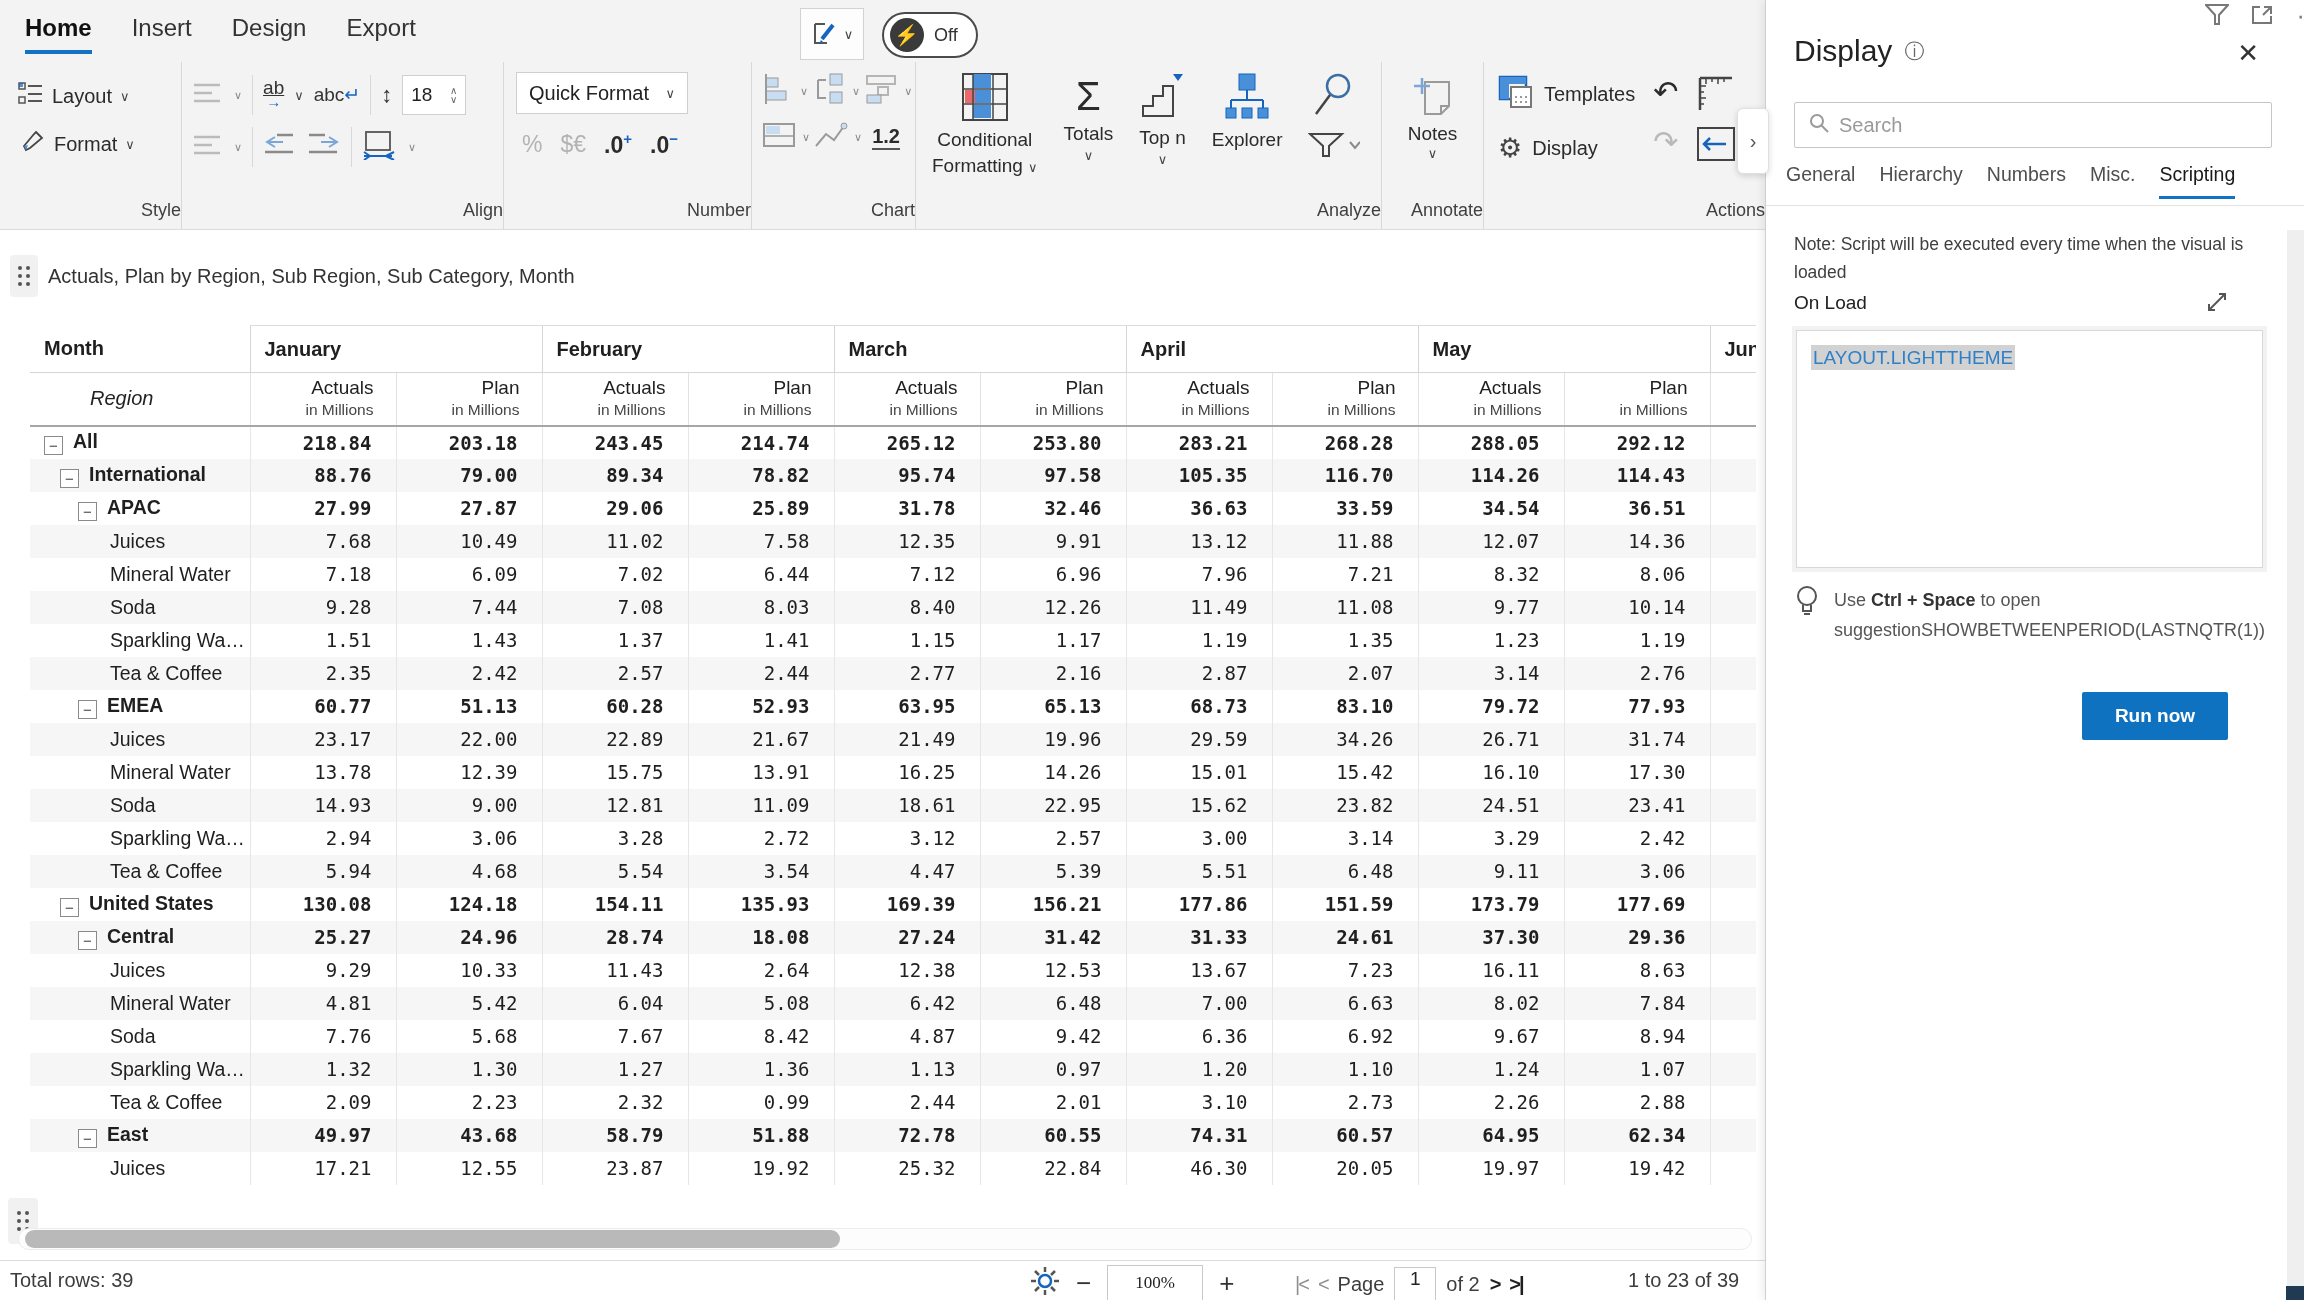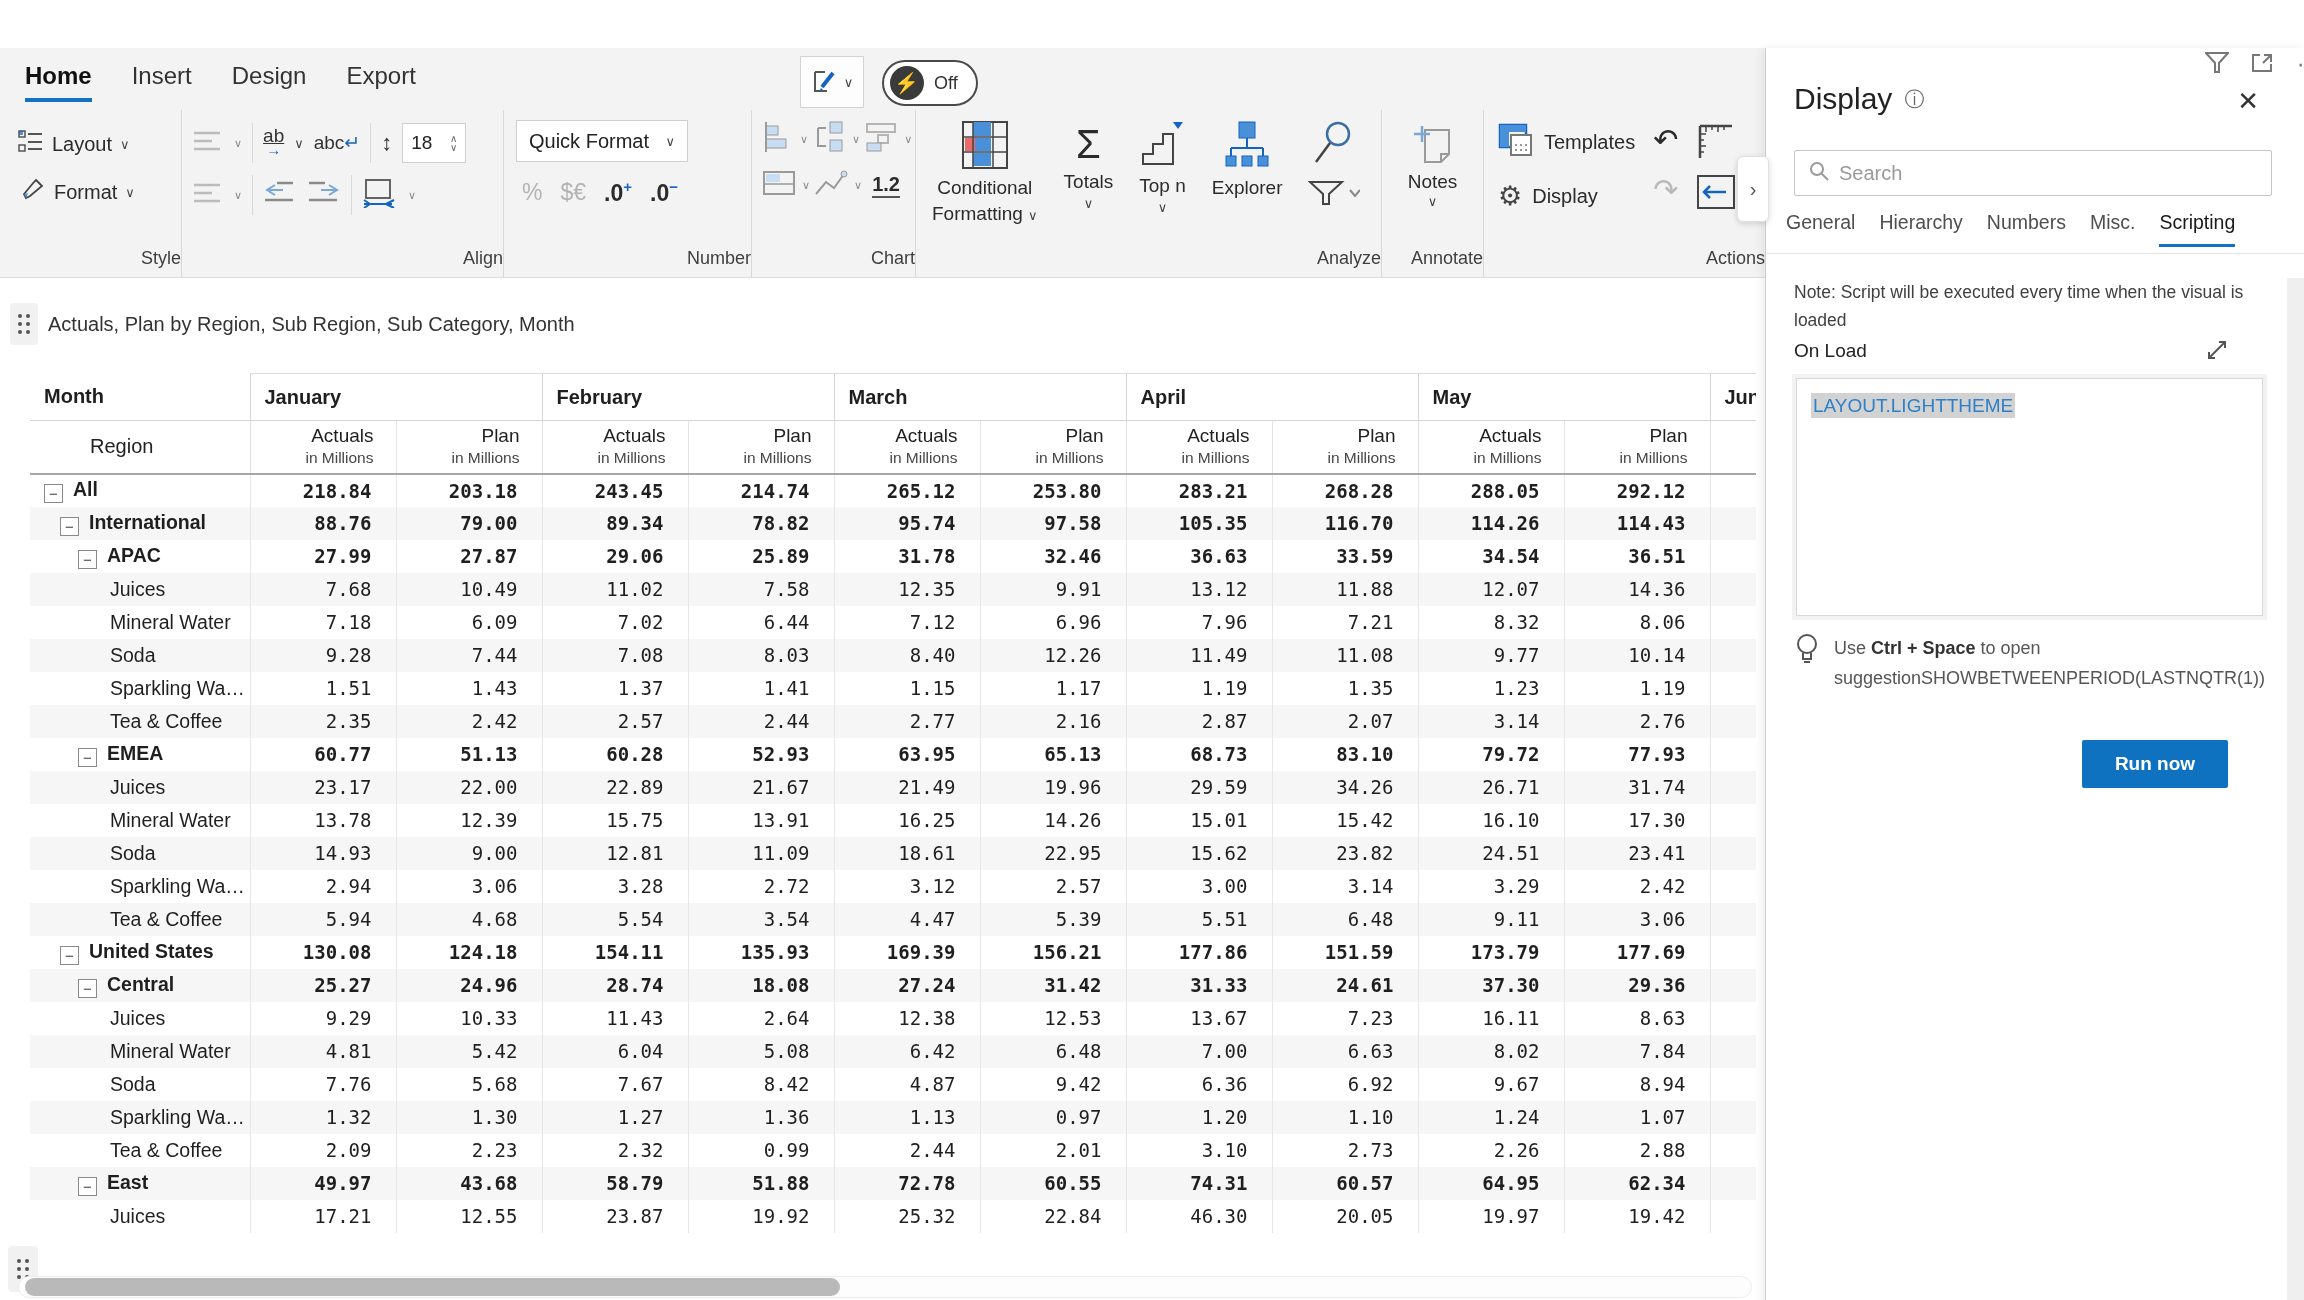--- a/index.html
+++ b/index.html
@@ -1,18 +1,18 @@
 <!DOCTYPE html>
 <html><head>
 <meta charset="utf-8">
 <style>
   * { margin:0; padding:0; box-sizing:border-box; }
   html,body { width:2304px; height:1300px; overflow:hidden; background:#fff;
               font-family:"Liberation Sans", sans-serif; color:#262626; }
-  .app { position:relative; width:2304px; height:992px;margin-top:48px; }
+  .app { position:relative; width:2304px; height:992px; }
 
   
   .main { position:absolute; left:0; top:0; width:1765px; height:1300px; background:#fff; }
 
   
   .ribbon { position:relative; width:100%; height:230px; background:#f3f3f3; border-bottom:1px solid #dcdcdc; }
   .tabs-row { position:relative; height:62px; }
   .rtabs { position:absolute; left:25px; top:14px; display:flex; gap:40px; }
   .rtab { font-size:24px; color:#333; padding-bottom:8px; cursor:pointer; }
   .rtab.active { font-weight:bold; color:#111; border-bottom:4px solid #1272c3; }
@@ -90,21 +90,21 @@
   .grid-wrap { position:absolute; left:30px; top:325px; width:1726px; overflow:hidden; }
   table.grid { border-collapse:collapse; table-layout:fixed; width:1972px; }
   table.grid col.c-head { width:220px; }
   table.grid col.c-val { width:146px; }
   th, td { font-weight:normal; }
   tr.month-row th { height:47px; text-align:left; vertical-align:middle; font-size:20px; font-weight:bold; color:#1f1f1f;
                     padding-left:14px; background:#fff; }
   tr.month-row th.month-cell { border-left:1px solid #d5d5d5; border-top:1px solid #dcdcdc; }
   tr.month-row th { border-bottom:1px solid #d5d5d5; }
   tr.sub-row th { height:53px; background:#fff; border-bottom:2px solid #a6a6a6; vertical-align:middle; }
-  th.corner-bottom { text-align:left; padding-left:60px; font-size:20px; color:#222; }
+  th.corner-bottom { text-align:left; padding-left:60px; font-size:20px; color:#222;font-style:italic; }
   th.meas { text-align:right; padding-right:22px; border-left:1px solid #e2e2e2; font-size:19px; color:#1f1f1f; line-height:22px; }
   th.meas .sub { display:block; font-size:15.5px; color:#454545; }
   tbody td { height:33px; vertical-align:middle; font-size:19.5px; color:#1f1f1f; }
   tbody td.val { text-align:right; padding-right:24px; font-family:"DejaVu Sans Mono", monospace; font-size:19px; border-left:1px solid #e6e6e6; }
   tbody tr:nth-child(even) { background:#f6f6f6; }
   tbody tr.grp td { font-weight:bold; }
   td.rowlabel { white-space:nowrap; overflow:hidden; }
   .cbox { display:inline-flex; width:19px; height:19px; border:1px solid #8a8a8a; align-items:center; justify-content:center;
           font-size:15px; line-height:15px; color:#444; margin-right:10px; background:#fff; font-weight:normal; cursor:pointer; flex:0 0 auto; vertical-align:-3px; }
 

